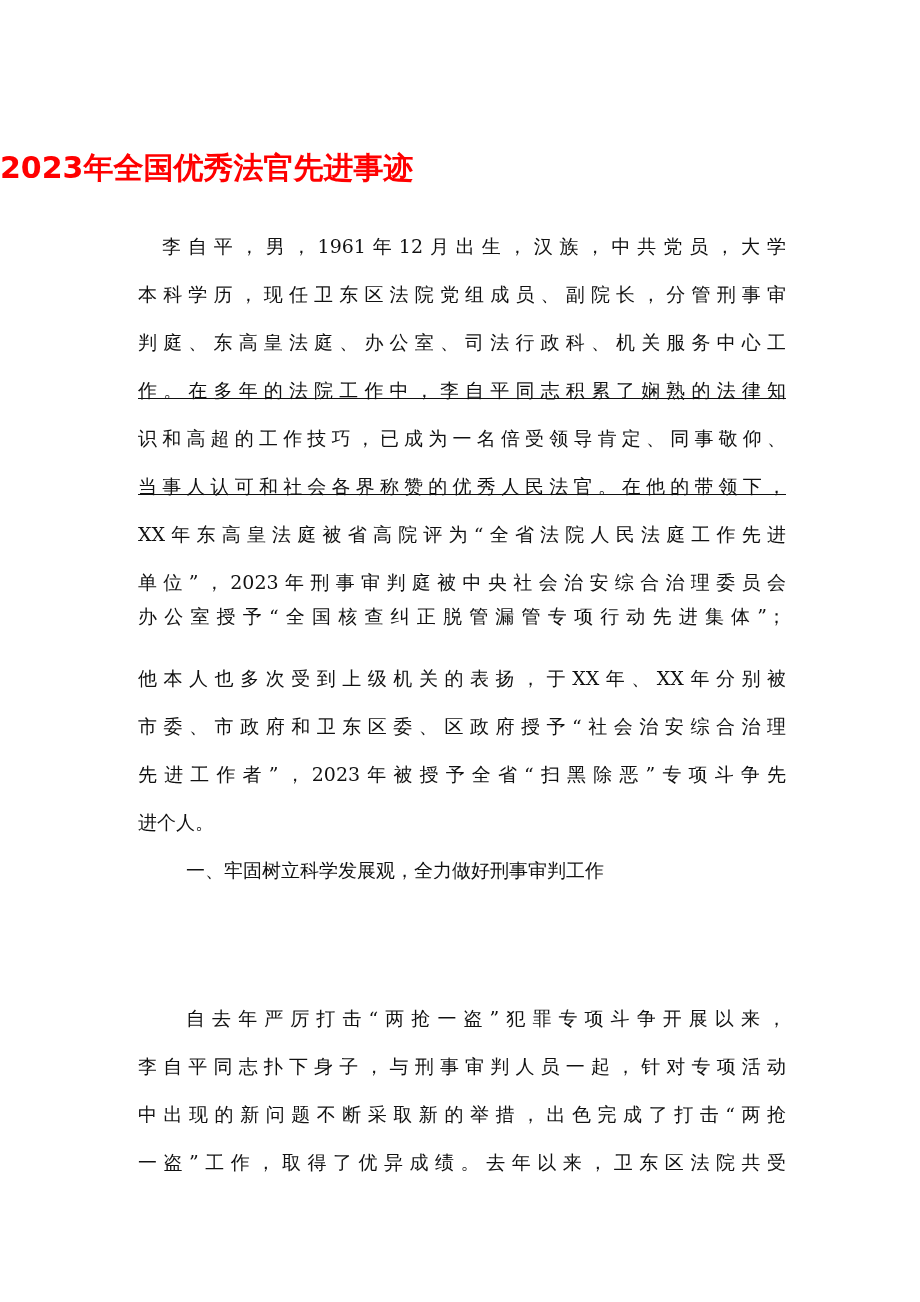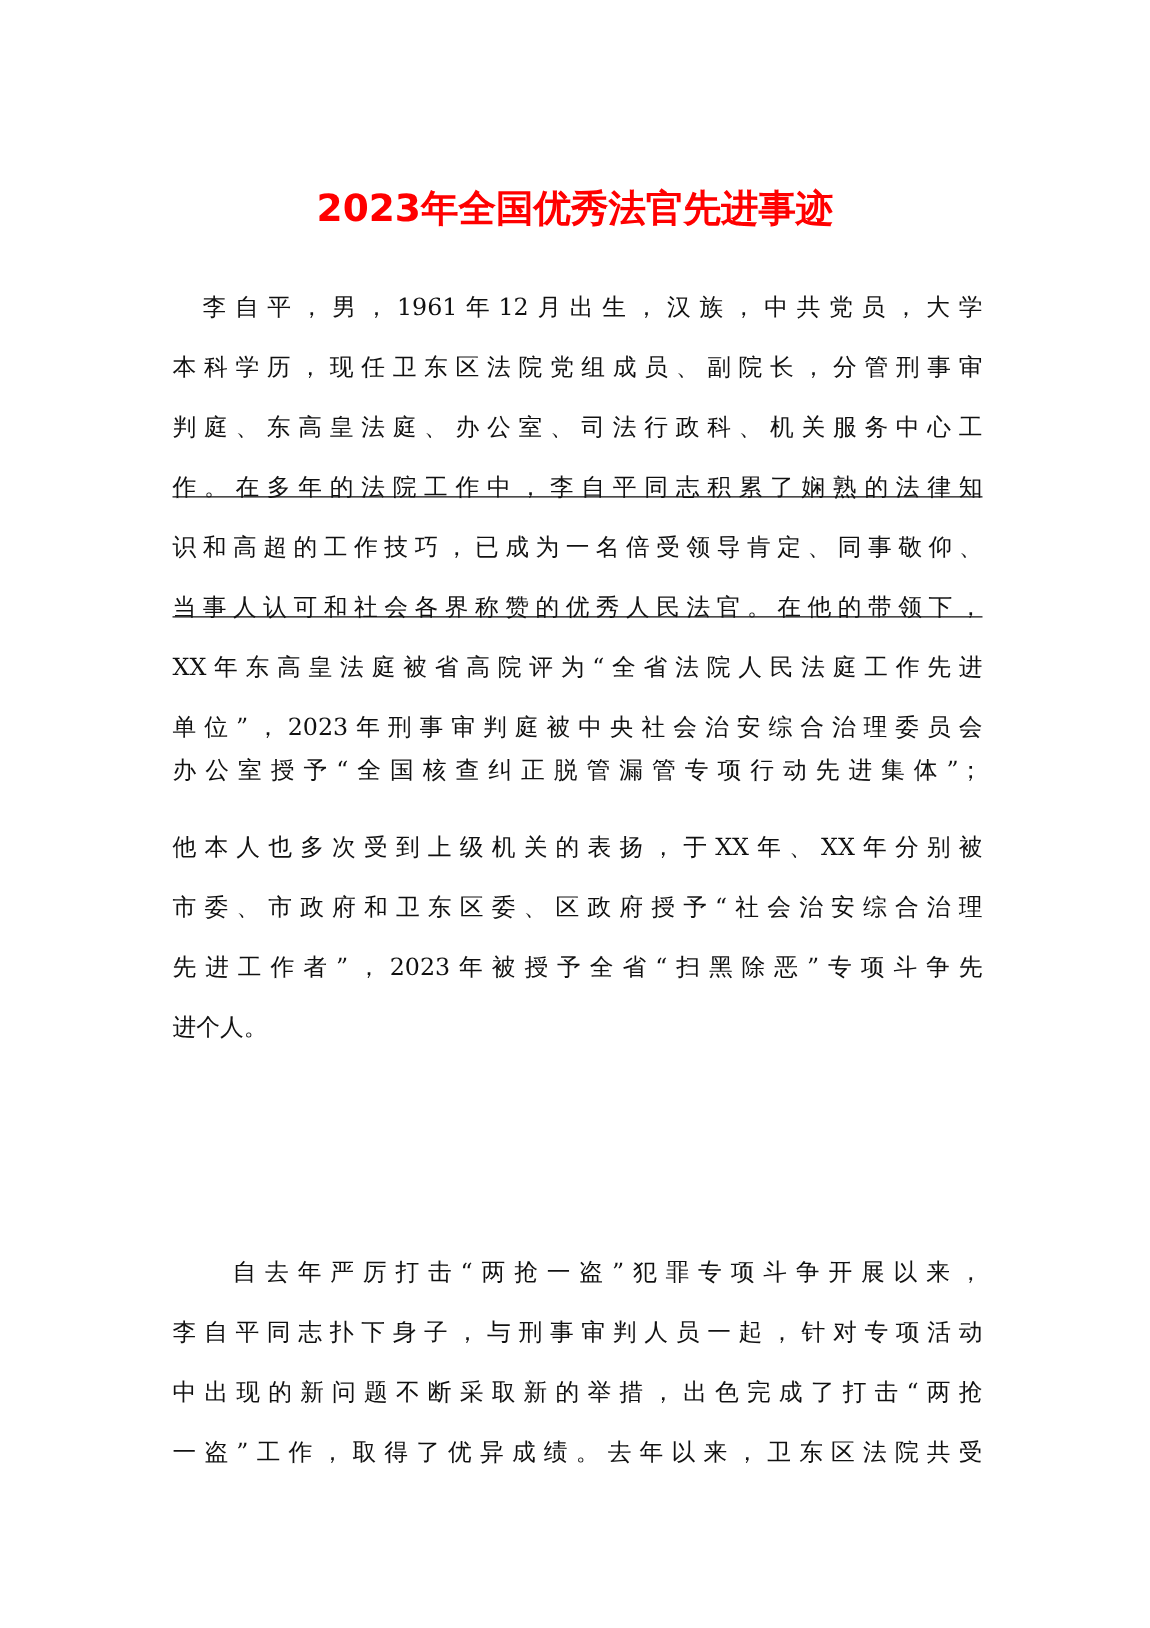--- a/index.html
+++ b/index.html
@@ -21,21 +21,20 @@
     top: 0;
     width: 920px;
     height: 1302px;
     background: #ffffff;
   }
   .title {
     position: absolute;
     left: 0;
     top: 146px;
     width: 920px;
-    text-align: center;
     font-family: "DejaVu Sans", "Liberation Sans", sans-serif;
     font-weight: bold;
     font-size: 30px;
     line-height: 44px;
     color: #ff0000;
     letter-spacing: 0px;
   }
   .line {
     position: absolute;
     left: 138px;
@@ -71,20 +70,21 @@
     <div class="line" style="top:462px;text-decoration:underline;">当事人认可和社会各界称赞的优秀人民法官。在他的带领下，</div>
     <div class="line" style="top:510px;">XX年东高皇法庭被省高院评为“全省法院人民法庭工作先进</div>
     <div class="line" style="top:558px;">单位”，2023年刑事审判庭被中央社会治安综合治理委员会</div>
     <div class="line" style="top:592px;">办公室授予“全国核查纠正脱管漏管专项行动先进集体”；</div>
     <div class="line" style="top:654px;">他本人也多次受到上级机关的表扬，于XX年、XX年分别被</div>
     <div class="line" style="top:702px;">市委、市政府和卫东区委、区政府授予“社会治安综合治理</div>
     <div class="line" style="top:750px;">先进工作者”，2023年被授予全省“扫黑除恶”专项斗争先</div>
     <div class="line last" style="top:798px;">进个人。</div>
   </div>
 
+  <div class="line indent2" style="top:846px;">一、牢固树立科学发展观，全力做好刑事审判工作</div>
 
 
   <div>
     <div class="line indent2" style="top:994px; width:600px; text-align-last: justify;">自去年严厉打击“两抢一盗”犯罪专项斗争开展以来，</div>
     <div class="line" style="top:1042px;">李自平同志扑下身子，与刑事审判人员一起，针对专项活动</div>
     <div class="line" style="top:1090px;">中出现的新问题不断采取新的举措，出色完成了打击“两抢</div>
     <div class="line" style="top:1138px;">一盗”工作，取得了优异成绩。去年以来，卫东区法院共受</div>
   </div>
 
 </div>

